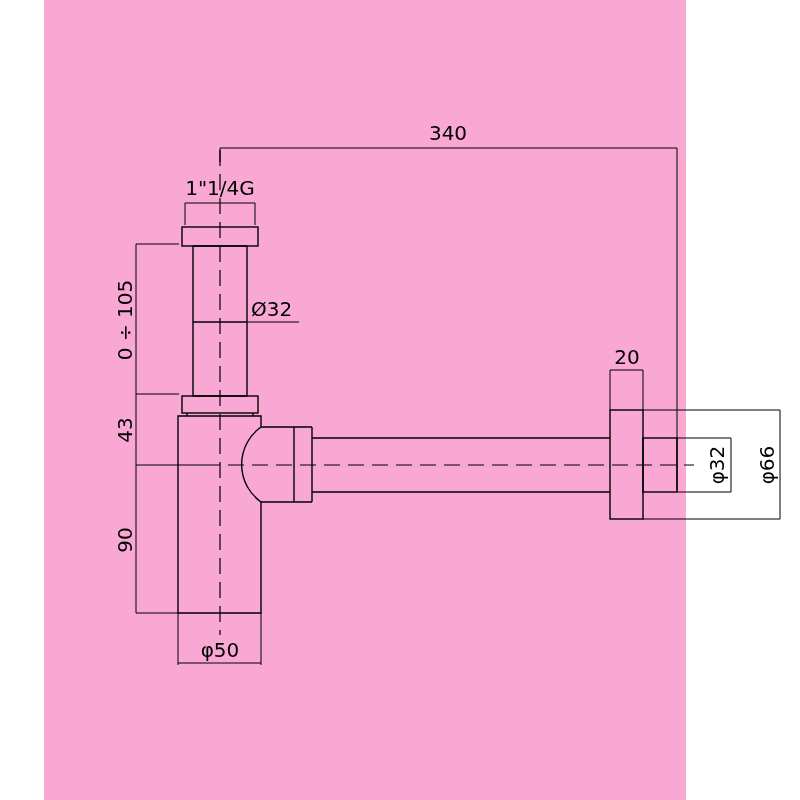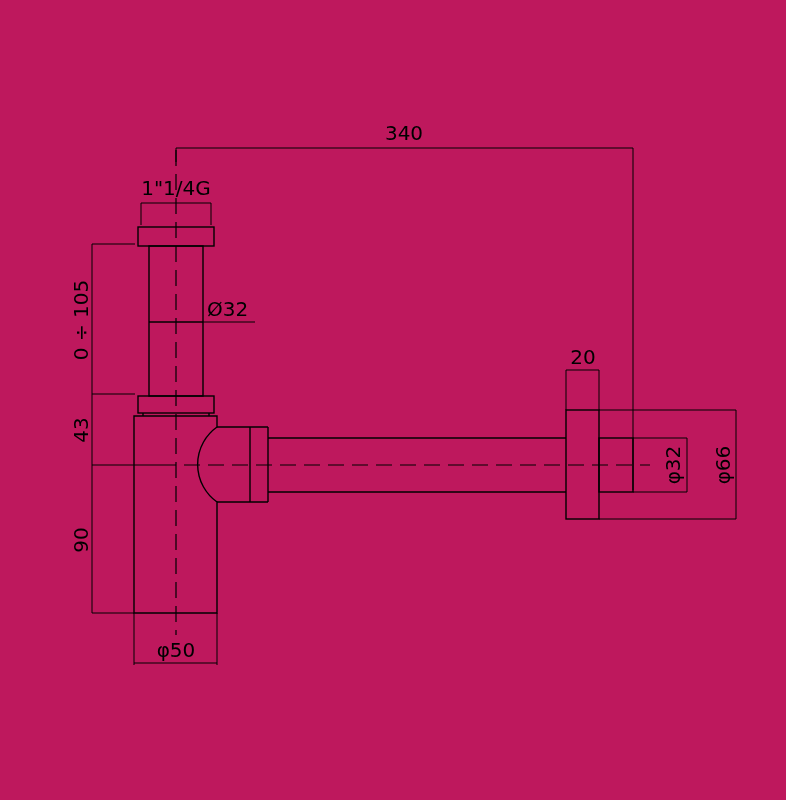--- a/index.html
+++ b/index.html
@@ -1,16 +1,16 @@
 <!DOCTYPE html>
 <html><head>
 <meta charset="utf-8">
 <style>
   html,body{margin:0;padding:0;background:#fff;}
-  #stage{width:786px;height:800px;position:relative;background:#be185d;}
+  #stage{width:642px;height:800px;position:relative;background:#f9a8d4;margin-left:44px;}
   svg{position:absolute;left:0;top:0;}
   .ln{stroke:#000;stroke-width:1.4;fill:none;}
   .thin{stroke:#000;stroke-width:1;fill:none;}
   .dash{stroke:#000;stroke-width:1.2;fill:none;stroke-dasharray:16,8;}
   text{font-family:"DejaVu Sans",sans-serif;font-size:20px;fill:#000;}
 </style>
 </head>
 <body>
 
 <div id="stage">

